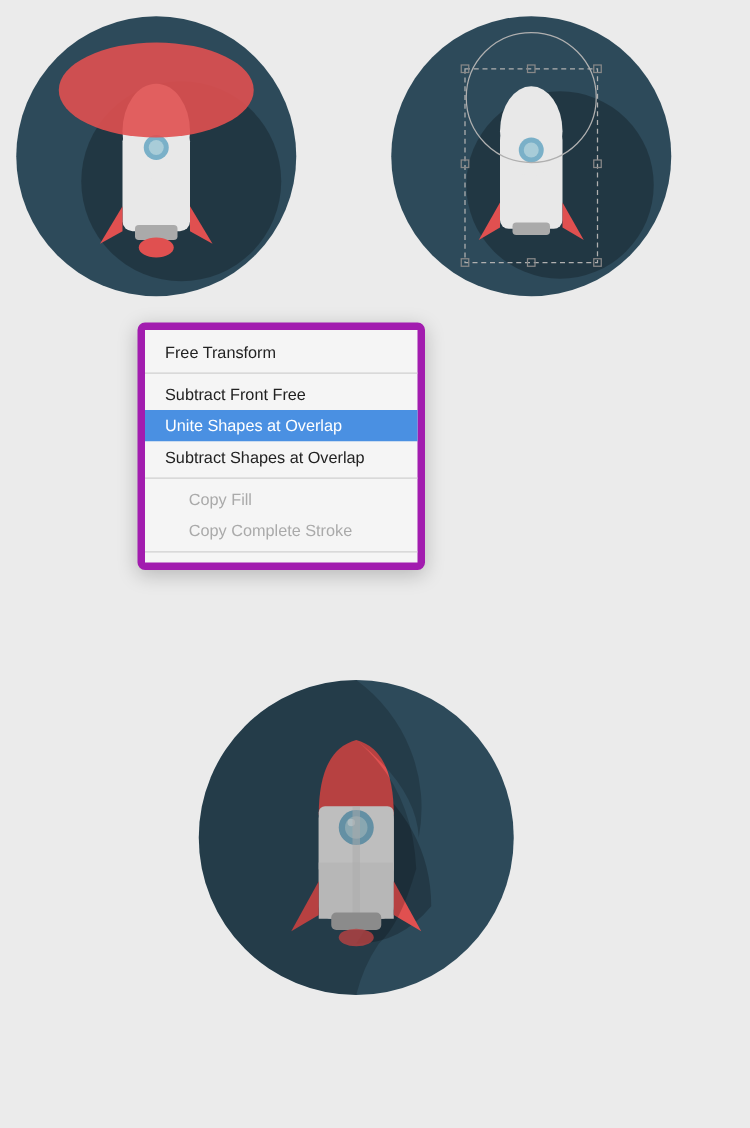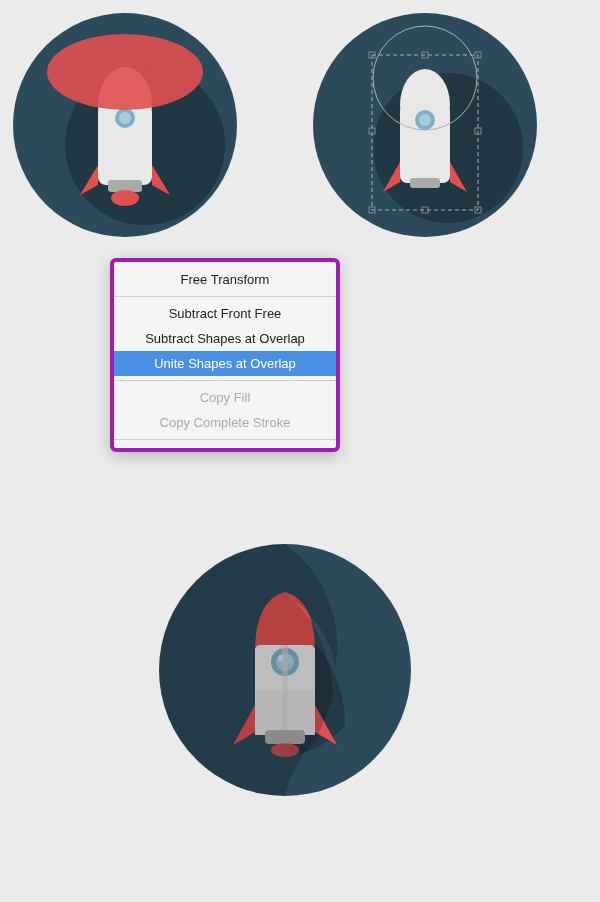--- a/index.html
+++ b/index.html
@@ -30,41 +30,41 @@
       height: 230px;
     }
 
     
     .context-menu {
       position: absolute;
       top: 258px;
       left: 110px;
       width: 230px;
       background: #f5f5f5;
-      border: 4px solid #a21caf;
+      border: 6px solid #a21caf;
       border-radius: 6px;
       box-shadow: 0 4px 16px rgba(0,0,0,0.22);
       padding: 4px 0;
       z-index: 10;
-      text-align: center;
     }
     .menu-item {
       padding: 5px 16px;
       font-size: 13px;
       color: #222;
       cursor: pointer;
       white-space: nowrap;
     }
     .menu-item.selected {
       background: #4a90e2;
       color: #fff;
     }
     .menu-item.disabled {
       color: #aaa;
       cursor: default;
+      margin-left: 19px;
     }
     .menu-separator {
       height: 1px;
       background: #d0d0d0;
       margin: 4px 0;
     }
     .menu-item-first {
       padding-top: 6px;
     }
 
@@ -148,22 +148,22 @@
     <rect x="112" y="197" width="6" height="6" fill="none" stroke="#888" stroke-width="1"></rect>
     <rect x="59" y="118" width="6" height="6" fill="none" stroke="#888" stroke-width="1"></rect>
     <rect x="165" y="118" width="6" height="6" fill="none" stroke="#888" stroke-width="1"></rect>
   </svg>
 </div>
 
 <div class="context-menu">
   <div class="menu-item menu-item-first">Free Transform</div>
   <div class="menu-separator"></div>
   <div class="menu-item">Subtract Front Free</div>
+  <div class="menu-item selected">Unite Shapes at Overlap</div>
   <div class="menu-item">Subtract Shapes at Overlap</div>
-  <div class="menu-item selected">Unite Shapes at Overlap</div>
   <div class="menu-separator"></div>
   <div class="menu-item disabled">Copy Fill</div>
   <div class="menu-item disabled">Copy Complete Stroke</div>
   <div class="menu-separator"></div>
 </div>
 
 <div class="icon-bottom">
   <svg width="260" height="260" viewBox="0 0 260 260">
 
     <circle cx="130" cy="130" r="126" fill="#2d4a5a"></circle>

